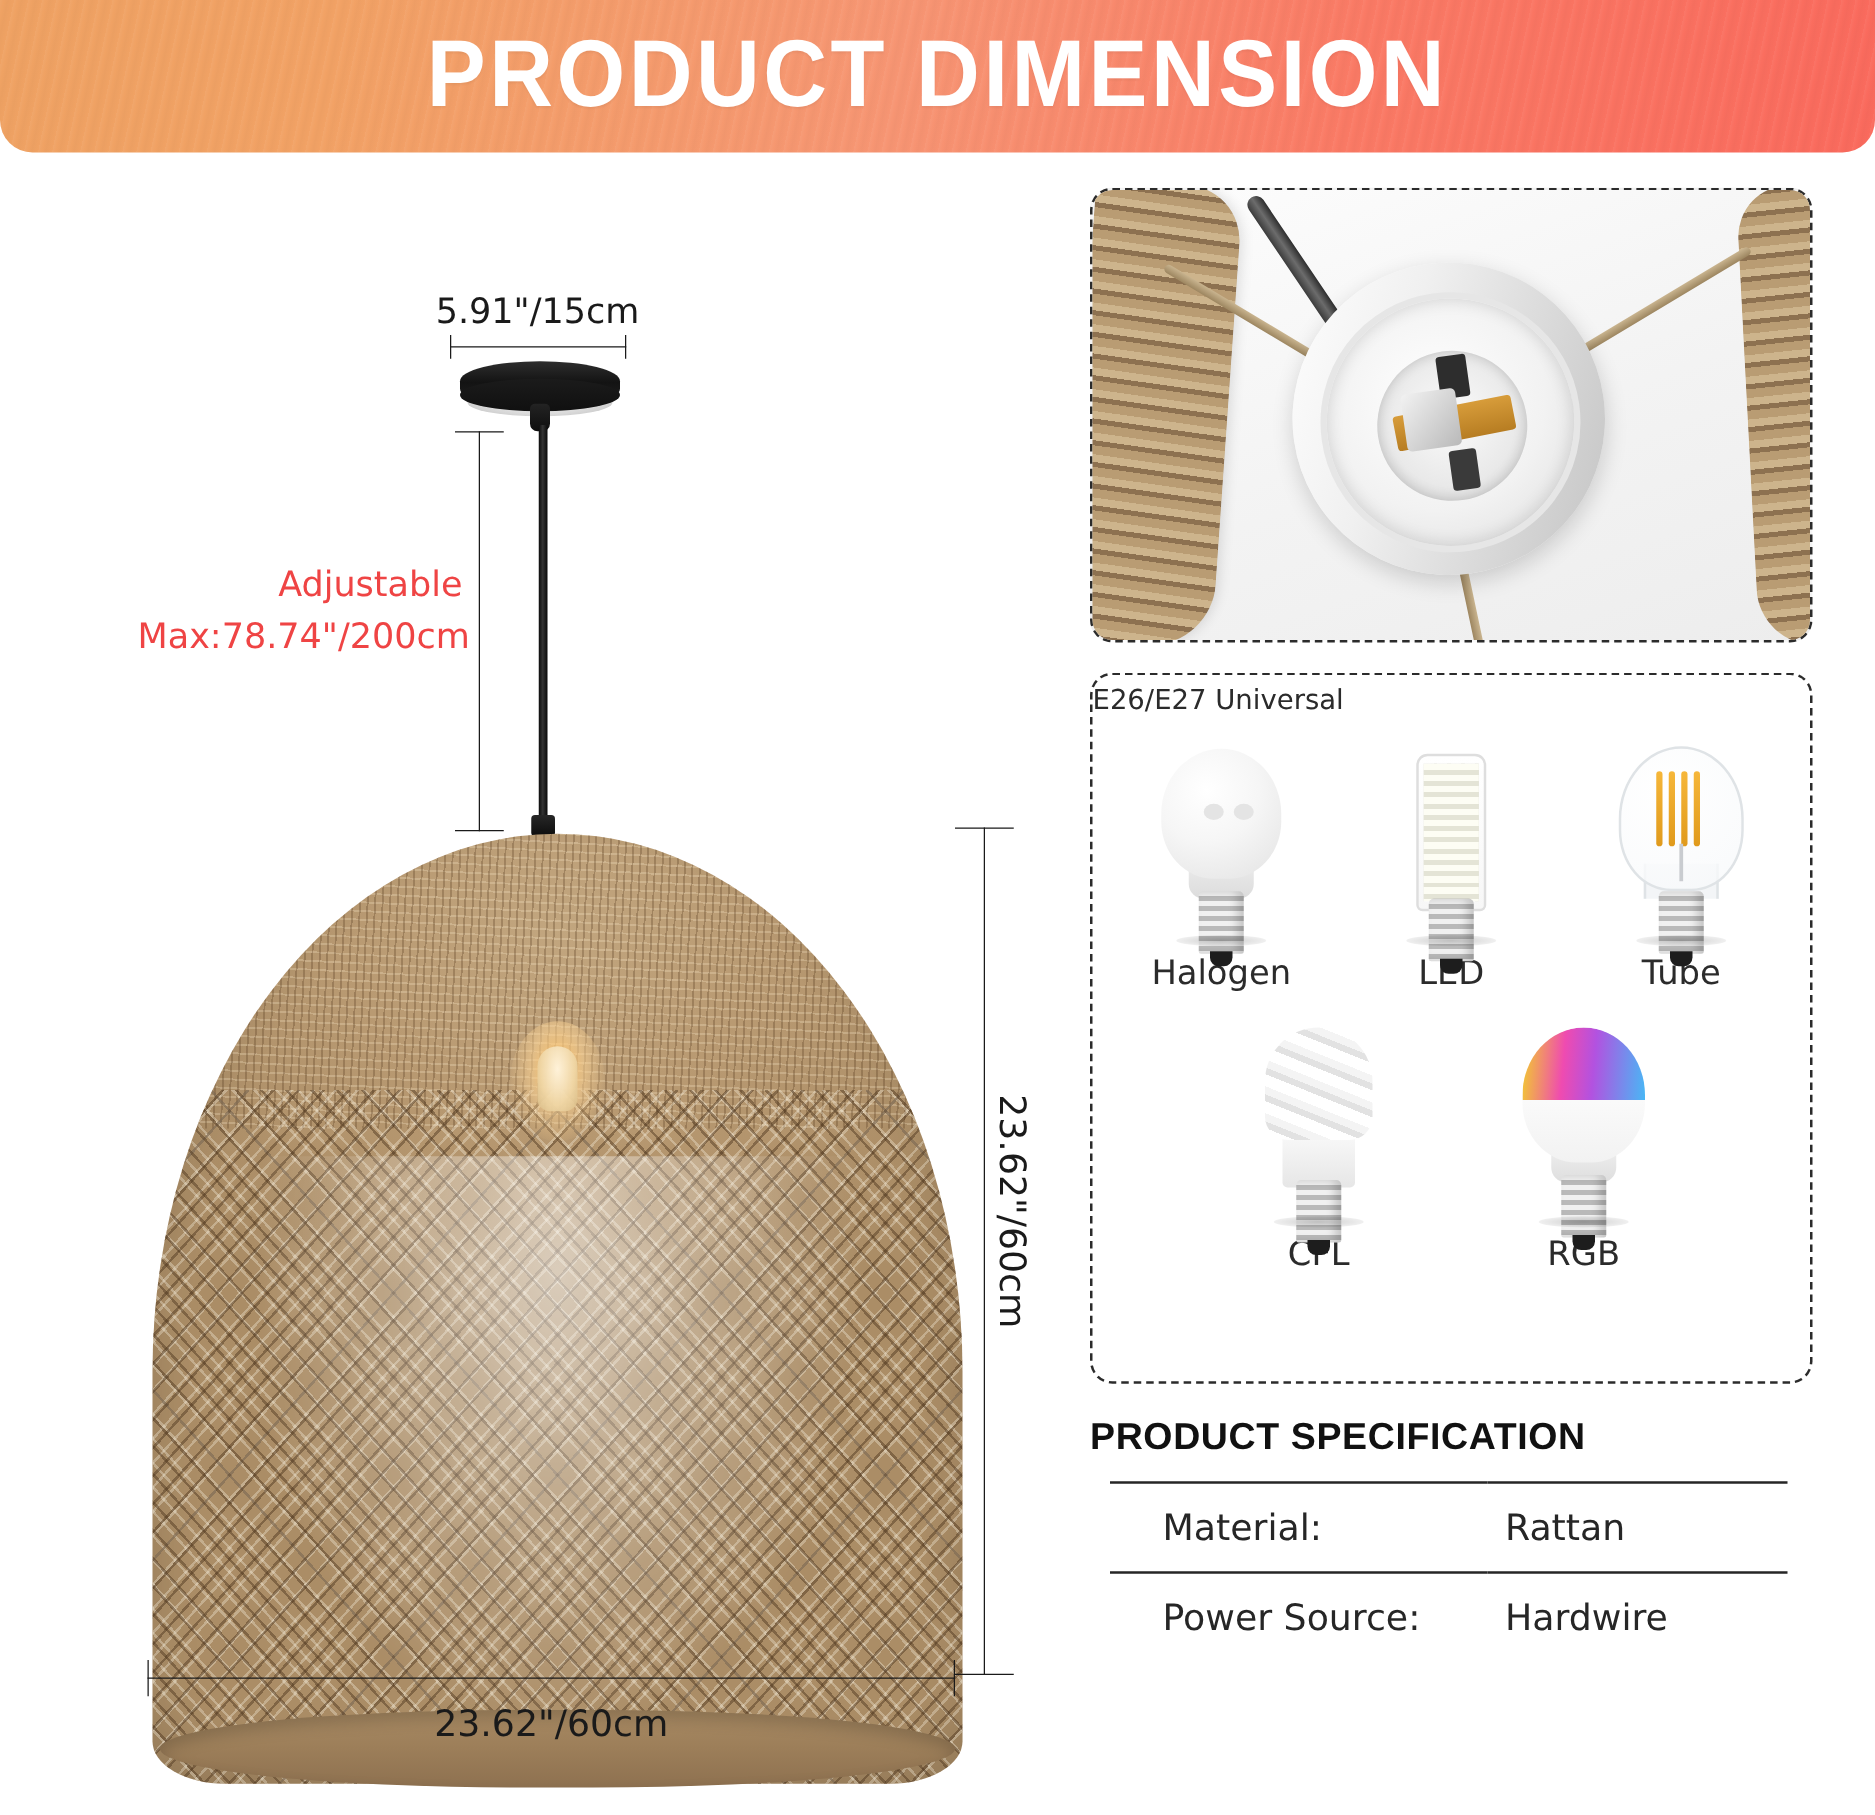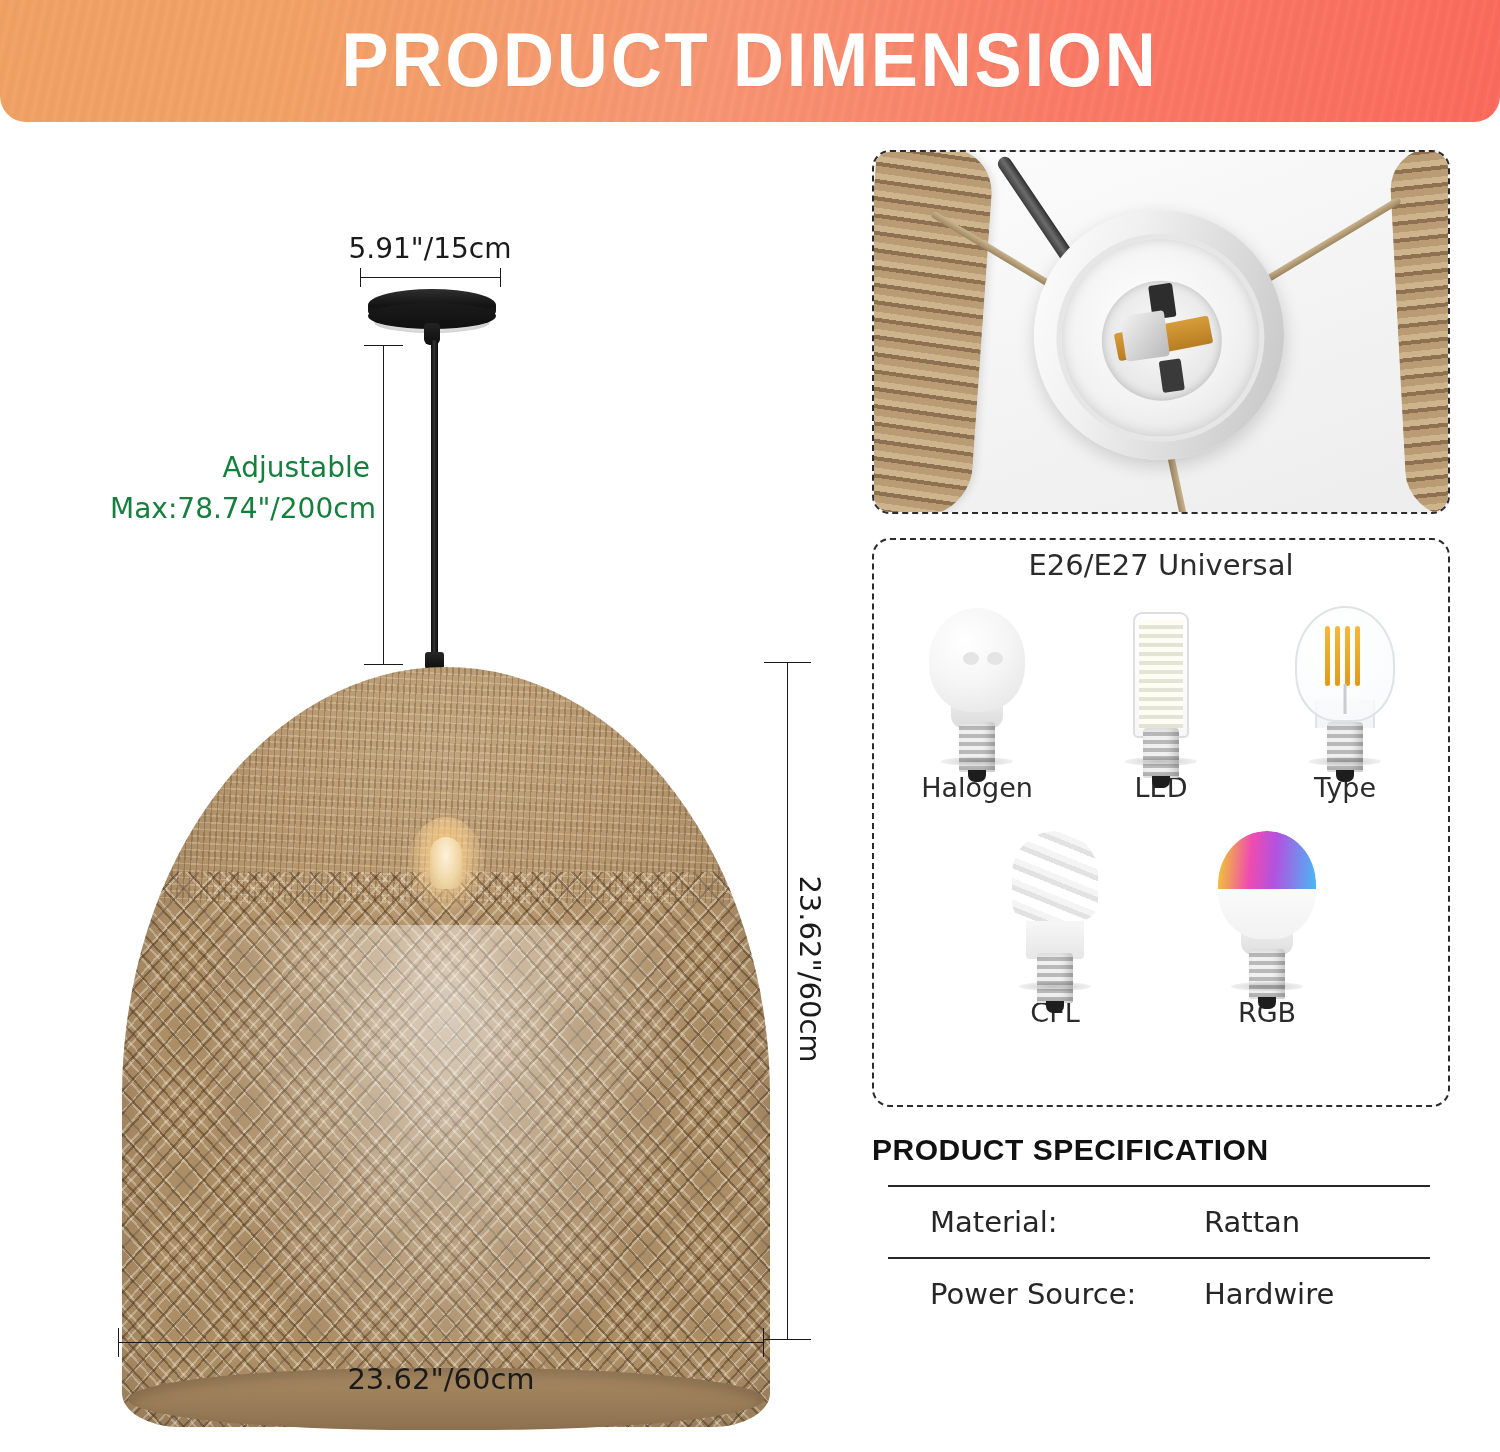--- a/index.html
+++ b/index.html
@@ -90,21 +90,21 @@
 
   
   .dim-cord{position:absolute;left:383px;top:223px;width:1px;height:320px;background:#1a1a1a;}
   .dim-cord:before,.dim-cord:after{
     content:"";position:absolute;left:-19px;width:39px;height:1px;background:#1a1a1a;
   }
   .dim-cord:before{top:0;}
   .dim-cord:after{bottom:0;}
   .adjustable-label{
     position:absolute;left:110px;top:325px;width:260px;text-align:right;
-    font-family:"DejaVu Sans", sans-serif;font-size:28px;color:#15803d;line-height:41px;
+    font-family:"DejaVu Sans", sans-serif;font-size:28px;color:#ef4444;line-height:41px;
   }
 
   
   .shade{
     position:absolute;left:122px;top:545px;width:648px;height:773px;
   }
   .shade-body{
     position:absolute;left:0;top:0;width:648px;height:760px;
     background:
       radial-gradient(ellipse 58% 40% at 50% 10%, #c2a67f 0%, #b99a72 45%, #ab8d66 100%);
@@ -263,22 +263,22 @@
     border:2px dashed #2b2b2b;border-radius:18px;
     background:#ffffff;
   }
   .bulb-title{
     text-align:center;margin-top:26px;
     font-family:"Liberation Sans", sans-serif;
     font-size:27px;font-weight:bold;color:#111;white-space:nowrap;
   }
   .bulb-title .red{color:#e3161e;}
   .bulb-subtitle{
-    text-align:center;margin-top:8px;
-    font-family:"DejaVu Sans", sans-serif;font-size:29px;color:#2b2b2b;
+    text-align:left;margin-top:8px;
+    font-family:"DejaVu Sans", sans-serif;font-size:22px;color:#2b2b2b;
   }
   .bulb-row{display:flex;justify-content:center;gap:56px;margin-top:18px;}
   .bulb-row.row2{gap:84px;margin-top:22px;}
   .bulb-cell{width:128px;text-align:center;}
   .bulb-art{height:168px;position:relative;}
   .bulb-label{
     font-family:"DejaVu Sans", sans-serif;font-size:27px;color:#2b2b2b;margin-top:4px;
   }
   
   .screw{
@@ -507,21 +507,21 @@
             <div class="fil-glass"></div>
             <div class="fil f1"></div>
               <div class="fil f2"></div>
               <div class="fil f3"></div>
               <div class="fil f4"></div>
             <div class="fil-stem"></div>
             <div class="screw" style="top:122px;"></div>
             <div class="screw-tip" style="top:170px;"></div>
             <div class="bulb-shadow"></div>
           </div>
-          <div class="bulb-label">Type</div>
+          <div class="bulb-label">Tube</div>
         </div>
       </div>
 
       <div class="bulb-row row2">
         <div class="bulb-cell">
           <div class="bulb-art">
             <div class="cfl-base"></div>
             <div class="cfl-coil"></div>
             <div class="screw" style="top:128px;"></div>
             <div class="screw-tip" style="top:176px;"></div>

